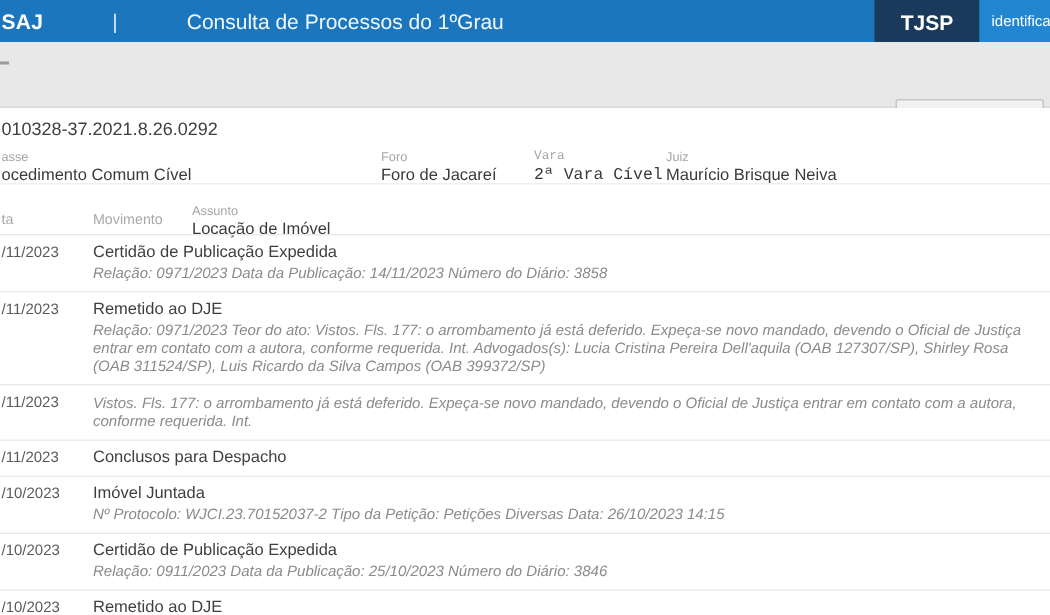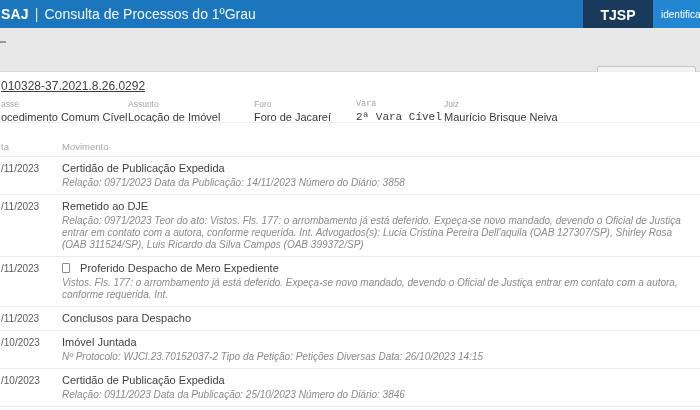--- a/index.html
+++ b/index.html
@@ -2,43 +2,43 @@
 <html><head>
 <meta charset="utf-8">
 <style>
   * { margin:0; padding:0; box-sizing:border-box; }
   html,body { width:700px; height:410px; overflow:hidden; }
   body { font-family:"Liberation Sans", sans-serif; background:#ffffff; color:#444; }
   .page { position:relative; width:700px; height:410px; overflow:hidden; background:#fff; }
 
   
   .topbar { position:absolute; top:0; left:0; width:700px; height:28px; background:#1b76bd; }
-  .logo { position:absolute; left:1px; top:0; height:28px; display:flex; align-items:center; color:#fff; white-space:nowrap; }
+  .logo { position:absolute; left:1px; top:0; height:28px; display:flex; align-items:center; color:#fff; white-space:nowrap;gap:40px; }
   .logo-saj { font-size:14px; font-weight:bold; letter-spacing:.2px; }
   .logo-sep { font-weight:300; margin:0 6px; opacity:.85; font-size:14px; }
   .logo-title { font-weight:300; font-size:14px; opacity:.95; }
   .tjsp-box { position:absolute; left:583px; top:0; width:70px; height:30px; background:#1a3a5c;
               color:#fff; font-size:14px; font-weight:bold; display:flex; align-items:center; justify-content:center; cursor:pointer;text-align:right; }
   .identify { position:absolute; left:653px; top:0; width:47px; height:28px; background:#2286d0;
               color:#fff; font-size:10px; display:flex; align-items:center; padding-left:8px; overflow:hidden; white-space:nowrap; cursor:pointer; }
 
   
   .toolbar { position:absolute; top:28px; left:0; width:700px; height:44px; background:#e8e8e8; border-bottom:1px solid #dadada; }
   .cut-mark { position:absolute; left:0; top:13px; width:6px; height:2px; background:#9a9a9a; }
   .btn-visualizar { position:absolute; right:4px; top:9px; height:22px; padding:0 10px; background:#f2f2f2;
                     border:1px solid #c6c6c6; border-radius:2px; color:#3c3c3c; font-size:11px;
                     font-family:"Liberation Sans", sans-serif; cursor:pointer;margin-top:29px; }
 
   
   .process { position:absolute; top:72px; left:0; width:700px; padding:6px 0 0 1px; background:#fff; }
-  .process-number { font-size:12px; color:#3f3f3f; line-height:16px; white-space:nowrap;text-decoration:underline; }
+  .process-number { font-size:12px; color:#3f3f3f; line-height:16px; white-space:nowrap; }
   .fields { display:flex; margin-top:4px; }
   .field { padding-right:8px; }
   .field:nth-child(1){ width:127px; }
-  .field:nth-child(2){ width:126px; }
+  .field:nth-child(2){ width:126px;margin-top:36px; }
   .field:nth-child(3){ width:102px; }
   .field:nth-child(4){ width:88px;font-family:Liberation Mono, monospace; }
   .field .flabel { font-size:8.5px; color:#a6a6a6; line-height:12px; }
   .field .fvalue { font-size:11px; color:#3a3a3a; line-height:14px; white-space:nowrap; }
 
   
   .movements { position:absolute; top:122px; left:0; width:700px; }
   .mov-header { display:flex; padding:18px 0 4px 1px; color:#a8a8a8; font-size:9.5px; border-top:1px solid #efefef; }
   .mov-header .col-date { width:61px; }
   .rows { }
@@ -126,24 +126,20 @@
         
         <span class="mov-title">Remetido ao DJE</span>
       </div>
       <div class="mov-desc">Relação: 0971/2023 Teor do ato: Vistos. Fls. 177: o arrombamento já está deferido. Expeça-se novo mandado, devendo o Oficial de Justiça entrar em contato com a autora, conforme requerida. Int. Advogados(s): Lucia Cristina Pereira Dell'aquila (OAB 127307/SP), Shirley Rosa (OAB 311524/SP), Luis Ricardo da Silva Campos (OAB 399372/SP)</div>
     </div>
   </div>
 
   <div class="mov-row has-icon">
     <div class="mov-date">/11/2023</div>
     <div class="mov-body">
-      <div class="mov-title-line">
-        <span class="doc-icon"></span>
-        <span class="mov-title">Proferido Despacho de Mero Expediente</span>
-      </div>
       <div class="mov-desc">Vistos. Fls. 177: o arrombamento já está deferido. Expeça-se novo mandado, devendo o Oficial de Justiça entrar em contato com a autora, conforme requerida. Int.</div>
     </div>
   </div>
 
   <div class="mov-row">
     <div class="mov-date">/11/2023</div>
     <div class="mov-body">
       <div class="mov-title-line">
         
         <span class="mov-title">Conclusos para Despacho</span>

